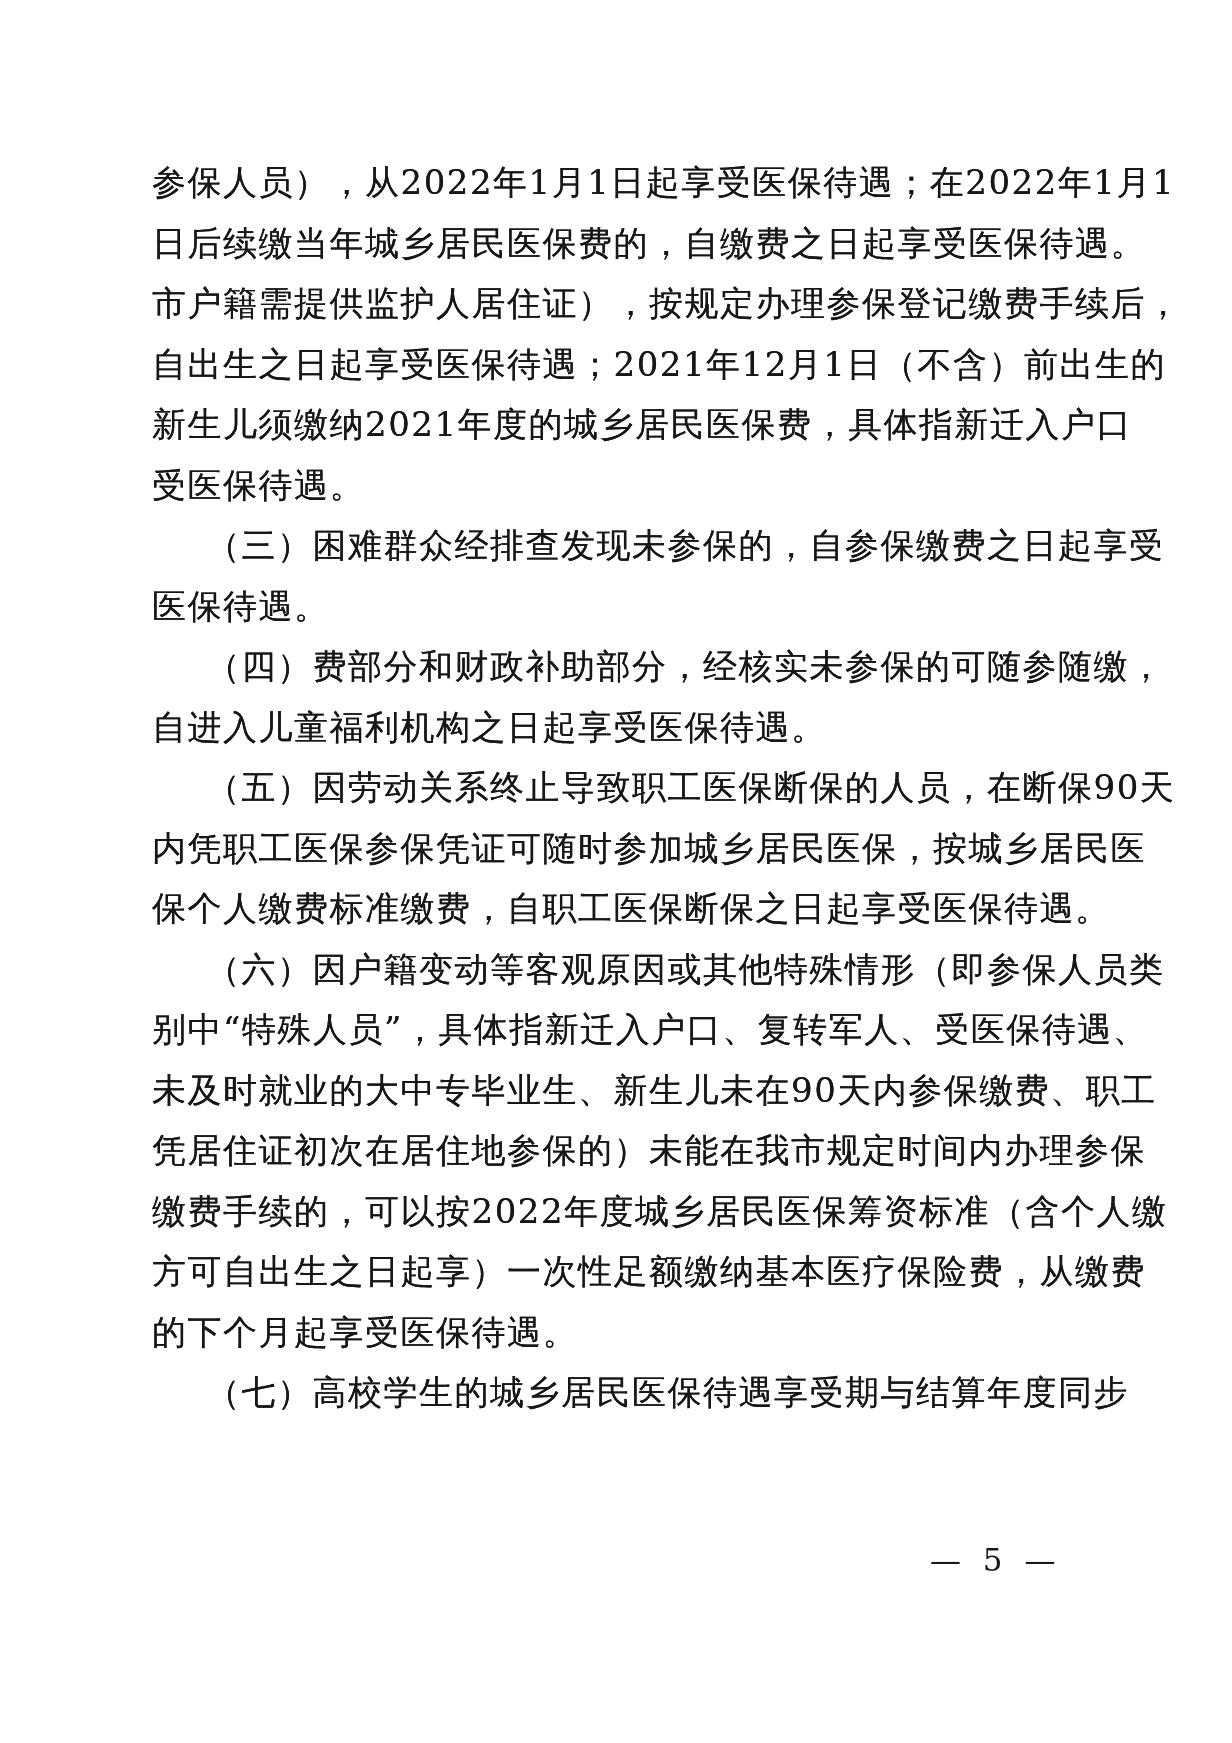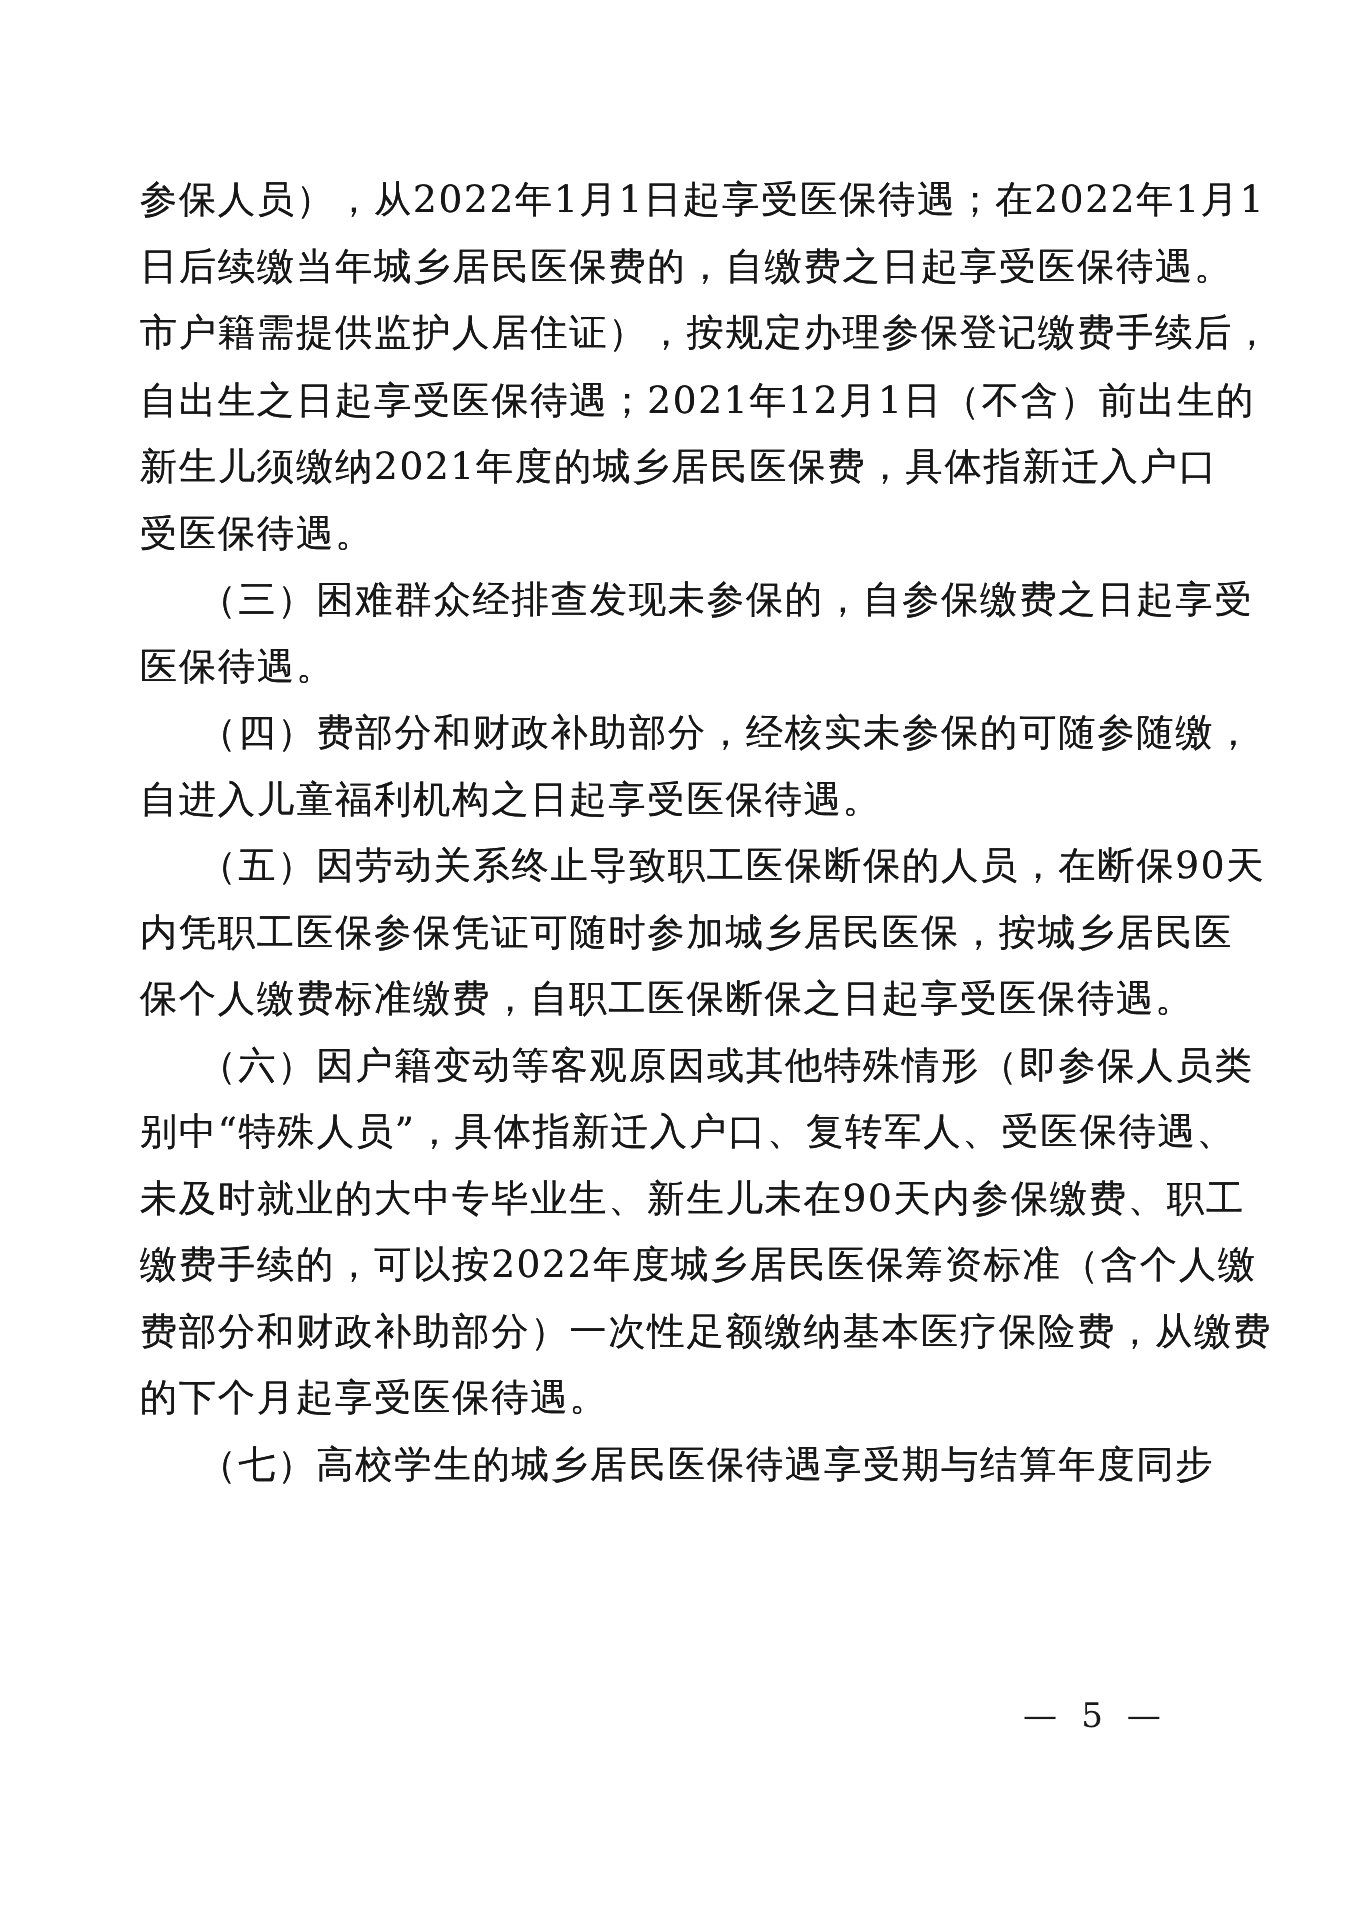--- a/index.html
+++ b/index.html
@@ -15,21 +15,21 @@
     color: #1b1b1b;
     overflow: hidden;
   }
   .page {
     position: absolute;
     inset: 0;
     background: #ffffff;
   }
   .content {
     position: absolute;
-    left: 127px;
+    left: 152px;
     top: 152px;
     width: 956px;
   }
   .line {
     font-size: 34px;
     line-height: 60.5px;
     letter-spacing: 1.5px;
     white-space: nowrap;
     color: #171717;
     
@@ -62,20 +62,21 @@
     <div class="line indent">（三）困难群众经排查发现未参保的，自参保缴费之日起享受</div>
     <div class="line">医保待遇。</div>
     <div class="line indent">（四）费部分和财政补助部分，经核实未参保的可随参随缴，</div>
     <div class="line">自进入儿童福利机构之日起享受医保待遇。</div>
     <div class="line indent">（五）因劳动关系终止导致职工医保断保的人员，在断保90天</div>
     <div class="line">内凭职工医保参保凭证可随时参加城乡居民医保，按城乡居民医</div>
     <div class="line">保个人缴费标准缴费，自职工医保断保之日起享受医保待遇。</div>
     <div class="line indent">（六）因户籍变动等客观原因或其他特殊情形（即参保人员类</div>
     <div class="line">别中“特殊人员”，具体指新迁入户口、复转军人、受医保待遇、</div>
     <div class="line">未及时就业的大中专毕业生、新生儿未在90天内参保缴费、职工</div>
+    <div class="line">凭居住证初次在居住地参保的）未能在我市规定时间内办理参保</div>
     <div class="line">缴费手续的，可以按2022年度城乡居民医保筹资标准（含个人缴</div>
-    <div class="line">费部分和财政补助部分）一次性足额缴纳基本医疗保险费，从缴费</div>
+    <div class="line">方可自出生之日起享）一次性足额缴纳基本医疗保险费，从缴费</div>
     <div class="line">的下个月起享受医保待遇。</div>
     <div class="line indent">（七）高校学生的城乡居民医保待遇享受期与结算年度同步</div>
   </div>
 
   <div class="page-number">— 5 —</div>
 </div>
 
 </body></html>

